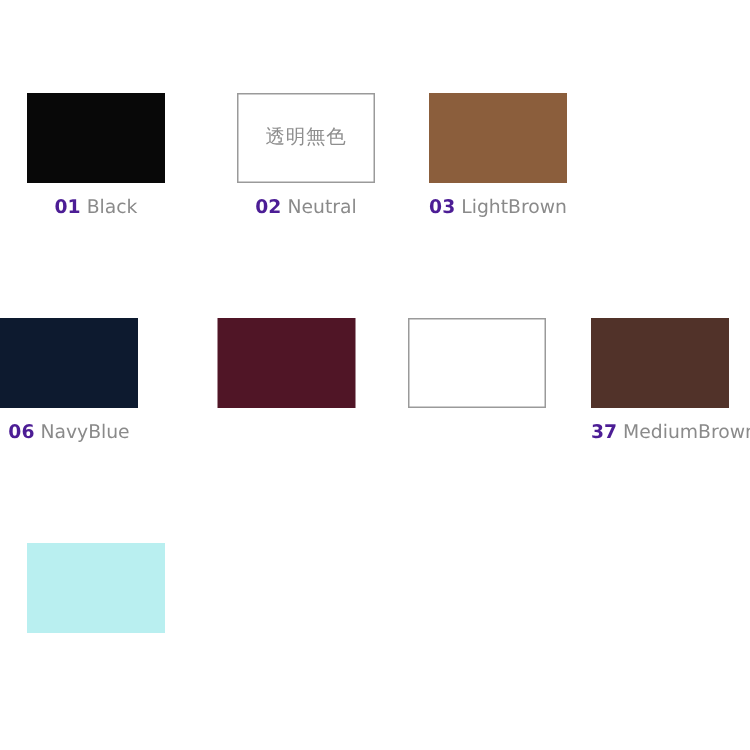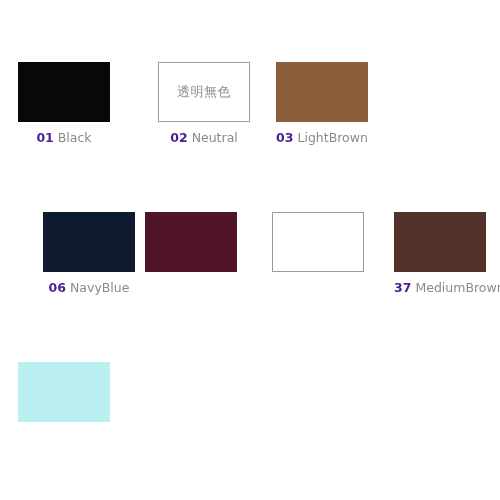--- a/index.html
+++ b/index.html
@@ -81,25 +81,25 @@
     <div class="swatch-cell" style="left: 18px; top: 62px;">
       <div class="swatch-chip" style="width: 92px; height: 60px; background: rgb(8, 8, 8);"></div>
       <div class="swatch-label"><span class="swatch-code">01</span><span class="swatch-name">Black</span></div>
     </div>
     <div class="swatch-cell" style="left: 145px; top: 62px; margin-left: 13px;">
       <div class="swatch-chip outlined" style="width: 92px; height: 60px; background: rgb(255, 255, 255); border-color: rgb(154, 154, 154);">
         <span class="chip-note">透明無色</span>
       </div>
       <div class="swatch-label"><span class="swatch-code">02</span><span class="swatch-name">Neutral</span></div>
     </div>
-    <div class="swatch-cell" style="left: 276px; top: 62px;">
+    <div class="swatch-cell" style="left: 286px; top: 62px;">
       <div class="swatch-chip" style="width: 92px; height: 60px; background: rgb(139, 94, 60);"></div>
       <div class="swatch-label"><span class="swatch-code">03</span><span class="swatch-name">LightBrown</span></div>
     </div>
-    <div class="swatch-cell" style="left: 20px; top: 212px; padding-left: 23px;">
+    <div class="swatch-cell" style="left: 0; top: 212px;">
       <div class="swatch-chip" style="width: 92px; height: 60px; background: rgb(13, 26, 47);"></div>
       <div class="swatch-label"><span class="swatch-code">06</span><span class="swatch-name">NavyBlue</span></div>
     </div>
     <div class="swatch-cell" style="left: 145px; top: 212px;">
       <div class="swatch-chip" style="width: 92px; height: 60px; background: rgb(80, 21, 38);"></div>
     </div>
     <div class="swatch-cell" style="left: 272px; top: 212px;">
       <div class="swatch-chip outlined" style="width: 92px; height: 60px; background: rgb(255, 255, 255); border-color: rgb(154, 154, 154);"></div>
     </div>
     <div class="swatch-cell" style="left: 394px; top: 212px;">

